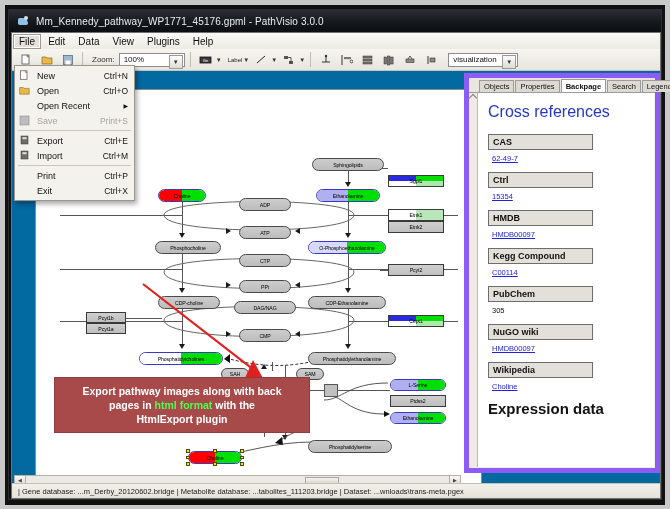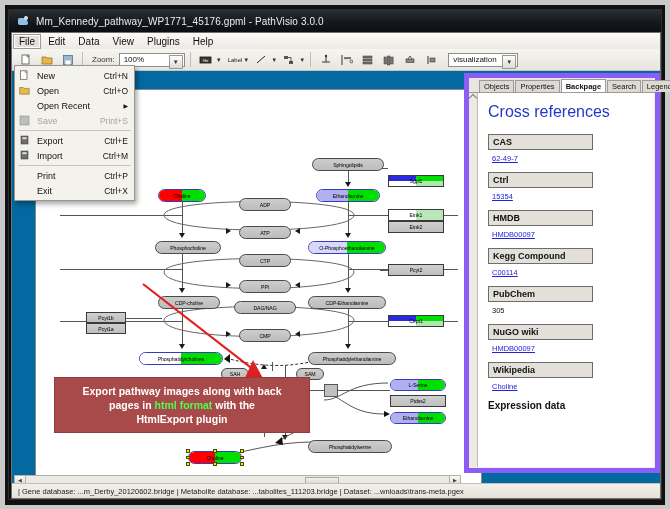--- a/index.html
+++ b/index.html
@@ -113,21 +113,21 @@
        line-height:9px;}
   .dtab.sel{background:#fff;font-weight:bold;padding-top:2.5px;}
   #dockbody{position:absolute;left:8px;top:15px;right:1px;bottom:1px;
        background:#fff;border-left:1px solid #bbb;overflow:hidden;}
   #bp{padding:10px 10px 0 10px;}
   .bp-h{color:#2437c8;font-size:16px;font-weight:normal;margin-bottom:13px;}
   .xr-lbl{border:1px solid #6d6d6d;background:#e2e0d9;font-size:9px;font-weight:bold;
        color:#111;padding:2px 4px;width:105px;box-sizing:border-box;margin-bottom:4px;}
   .xr-val{font-size:7.5px;color:#2222dd;text-decoration:underline;margin:0 0 9px 4px;}
   .xr-val.plain{color:#111;text-decoration:none;}
-  .bp-h2{font-size:10px;font-weight:bold;color:#111;margin-top:4px;}
+  .bp-h2{font-size:15px;font-weight:bold;color:#111;margin-top:4px;}
 
   
   #dockscroll{position:absolute;left:0;top:15px;width:8px;bottom:1px;background:#eceae3;
        border-right:1px solid #cdcac2;}
   #dockscroll .tick{position:absolute;left:1px;top:2px;width:5px;height:5px;
        border-left:1px solid #7d7d7d;border-top:1px solid #7d7d7d;transform:rotate(45deg);}
 
   
   #hscroll{position:absolute;left:2px;top:404px;width:447px;height:10px;
        background:#eceae4;border:1px solid #b4b1a9;box-sizing:border-box;display:flex;}

